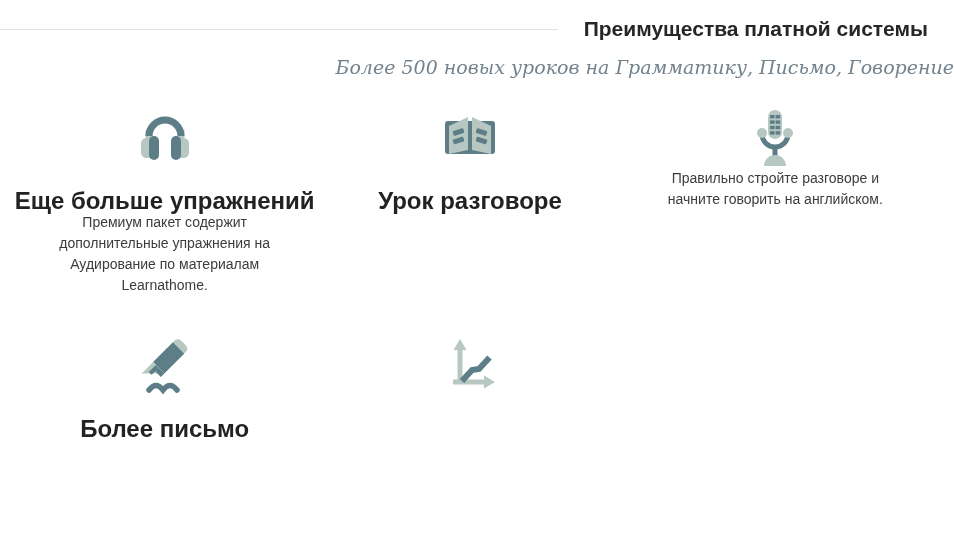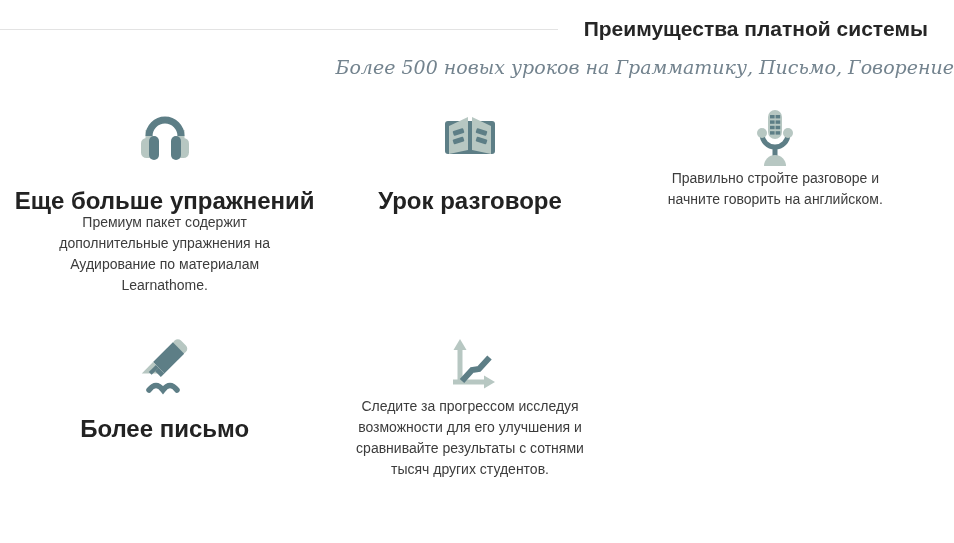--- a/index.html
+++ b/index.html
@@ -131,18 +131,17 @@
         <svg width="64" height="64" viewBox="0 0 64 64">
           <g stroke="#b7c7c2" stroke-width="5">
             <line x1="22" y1="52" x2="22" y2="17"></line>
             <line x1="15" y1="50" x2="48" y2="50"></line>
           </g>
           <polygon points="22,7 15.5,18 28.5,18" fill="#b7c7c2"></polygon>
           <polygon points="57,50 46,43.5 46,56.5" fill="#b7c7c2"></polygon>
           <path d="M24 49 L34 38 L41 37 L51.5 25.5" fill="none" stroke="#5d7e86" stroke-width="6"></path>
         </svg>
       </div>
-      <p class="feature-desc">Следите за прогрессом исследуя возможности для его улучшения и сравнивайте результаты с сотнями тысяч других студентов.</p>
     </div>
 
 
   </div>
 </section>
 
 </body></html>

